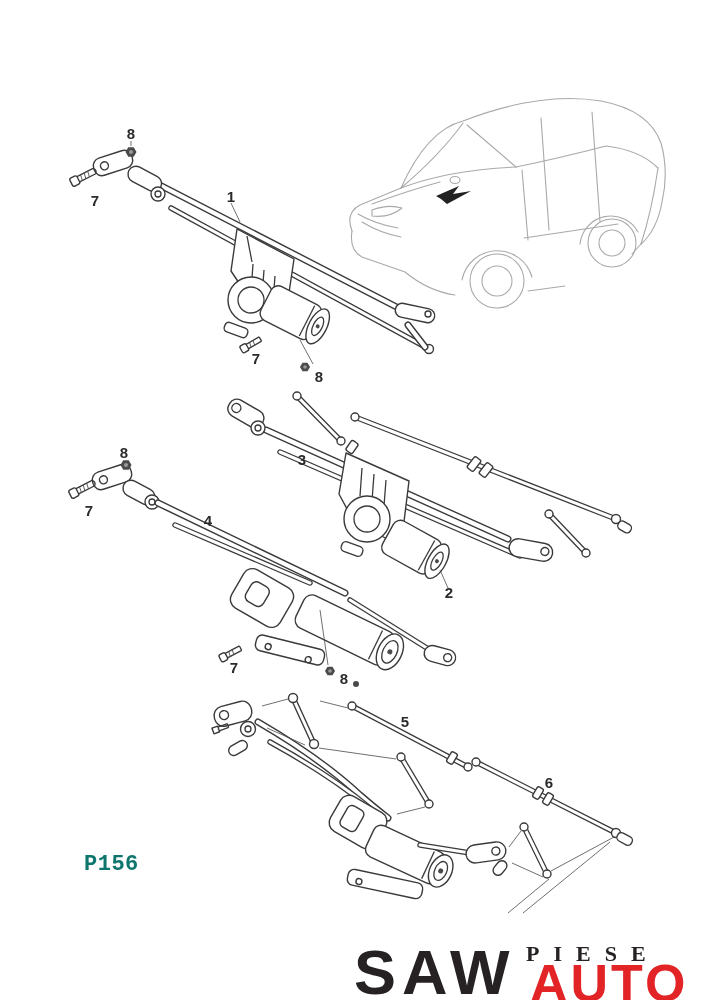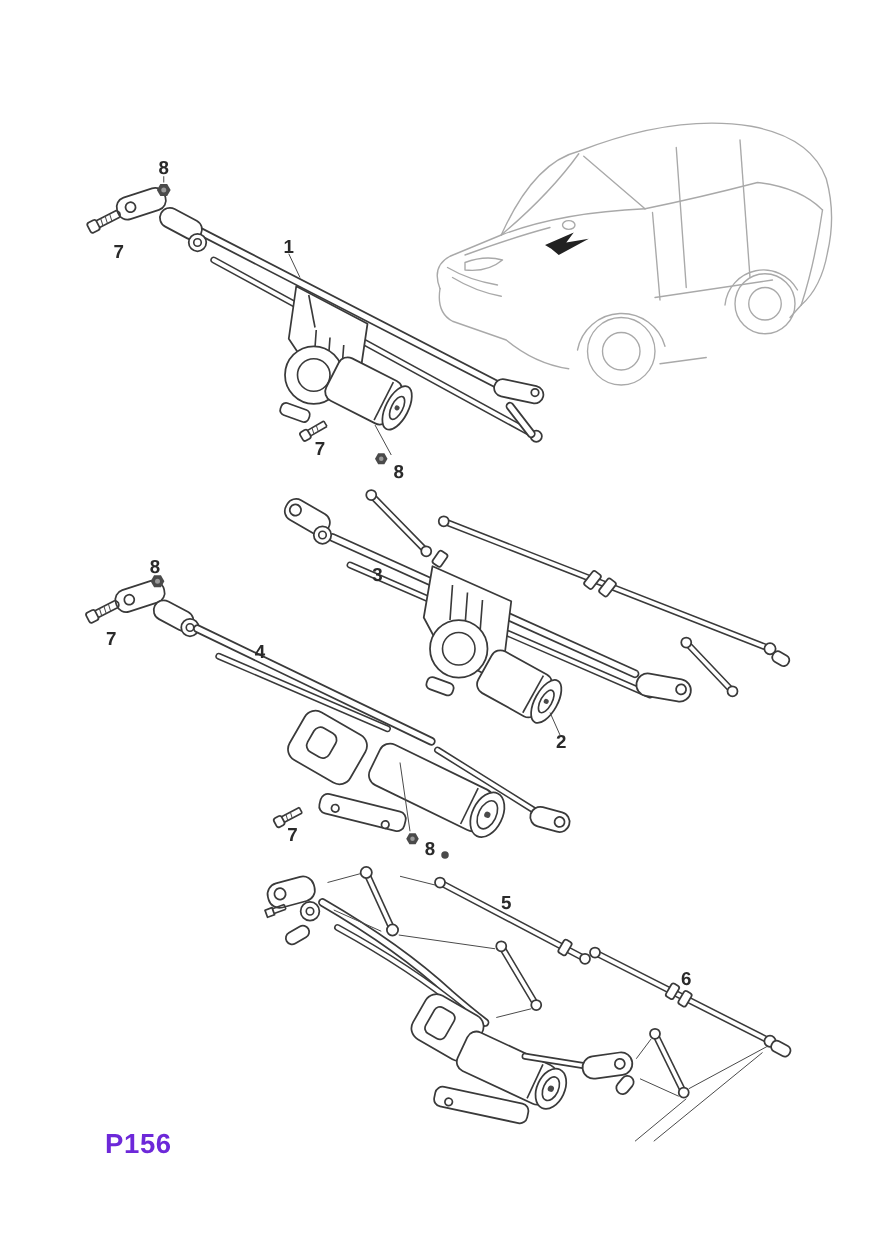--- a/index.html
+++ b/index.html
@@ -16,23 +16,23 @@
   .to2 { stroke:#3a3a3a; stroke-width:5.5; fill:none; stroke-linecap:round; }
   .ti2 { stroke:#ffffff; stroke-width:3;   fill:none; stroke-linecap:round; }
   .ln  { stroke:#3a3a3a; stroke-width:1.3; fill:none; stroke-linejoin:round; }
   .lnt { stroke:#4a4a4a; stroke-width:0.8; fill:none; }
   .wf  { fill:#ffffff; stroke:#3a3a3a; stroke-width:1.4; stroke-linejoin:round; }
   .dk  { fill:#4a4a4a; stroke:none; }
   .car { stroke:#a9a9a9; stroke-width:1.1; fill:none; stroke-linejoin:round; stroke-linecap:round; }
   .callout { font:bold 15px "Liberation Sans", sans-serif; fill:#2a2a2a; text-anchor:middle; }
 
   .diagram-code {
-    position:absolute; left:84px; top:902px;
-    font-family:Liberation Sans, sans-serif;
-    font-weight:bold; font-size:22px; color:#6d28d9;
+    position:absolute; left:84px; top:852px;
+    font-family:Liberation Mono, monospace;
+    font-weight:bold; font-size:22px; color:#0f766e;
     letter-spacing:0.5px; filter: blur(0.35px);
   }
   .logo { position:absolute; right:0; bottom:0; width:364px; height:63px; overflow:hidden; filter: blur(0.35px); }
   .logo-saw {
     position:absolute; left:10px; top:4px; line-height:1;
     font-family:"Liberation Sans", sans-serif; font-weight:bold;
     font-size:63px; letter-spacing:6px; color:#262223;
   }
   .logo-piese {
     position:absolute; left:182px; top:6px; line-height:1;
@@ -403,14 +403,19 @@
     <text class="callout" x="449" y="598">2</text>
     <text class="callout" x="234" y="673">7</text>
     <text class="callout" x="344" y="684">8</text>
     <text class="callout" x="405" y="727">5</text>
     <text class="callout" x="549" y="788">6</text>
   </g>
 </svg>
 
 <div class="diagram-code">P156</div>
 
-
+<div class="logo">
+  <span class="logo-saw">SAW</span>
+  <span class="logo-piese">PIESE</span>
+  <span class="logo-auto" style="color: rgb(227, 36, 38);">AUTO</span>
 </div>
 
+</div>
+
 </body></html>

